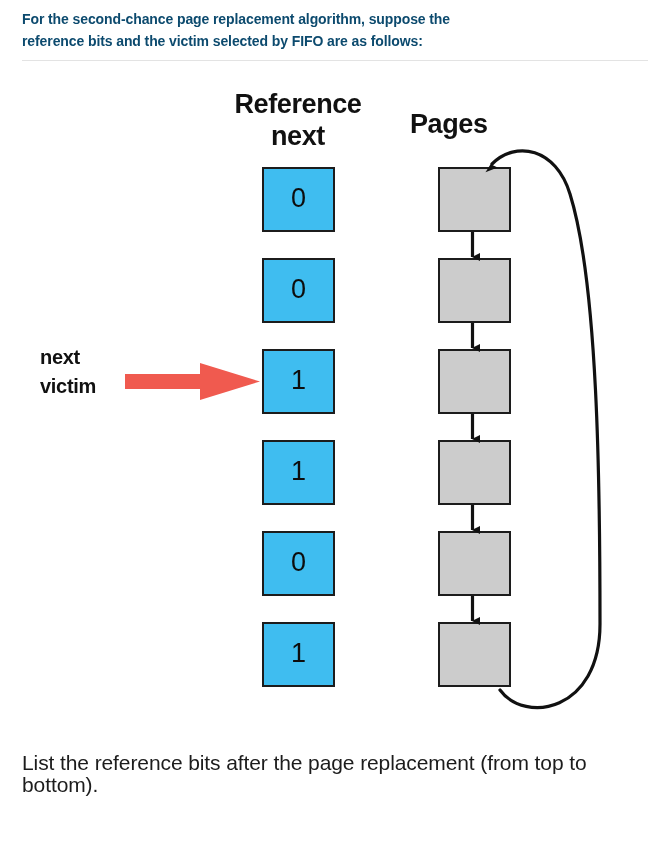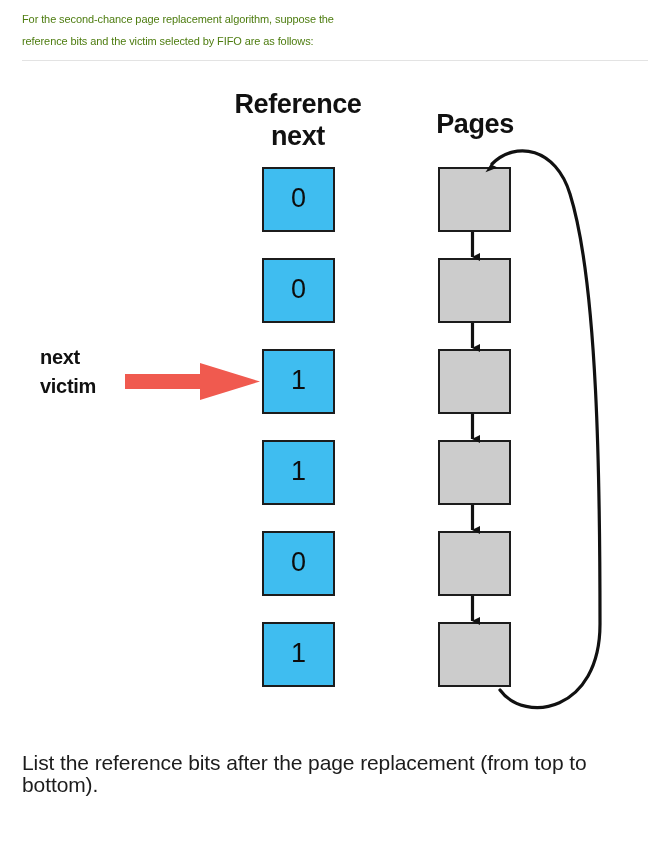--- a/index.html
+++ b/index.html
@@ -18,24 +18,24 @@
   }
 
   
   #prompt-header {
     position: absolute;
     left: 22px;
     top: 8px;
     width: 624px;
   }
   #prompt-header .line {
-    font-size: 11px;
-    font-weight: normal;
+    font-size: 14px;
+    font-weight: bold;
     line-height: 22px;
-    color: #4d7c0f;
+    color: #0c4a6e;
     letter-spacing: -0.1px;
   }
   #header-divider {
     position: absolute;
     left: 22px;
     top: 60px;
     width: 626px;
     height: 1px;
     background: #e3e3e3;
   }
@@ -67,21 +67,21 @@
   }
   #heading-reference {
     left: 198px;
     top: 24px;
     width: 200px;
   }
   #heading-pages {
     left: 410px;
     top: 44px;
     width: 130px;
-    text-align: center;
+    text-align: left;
   }
 
   
   .ref-box {
     position: absolute;
     left: 262px;
     width: 69px;
     height: 61px;
     background: #3fbdf0;
     border: 2px solid #1c1c1c;

